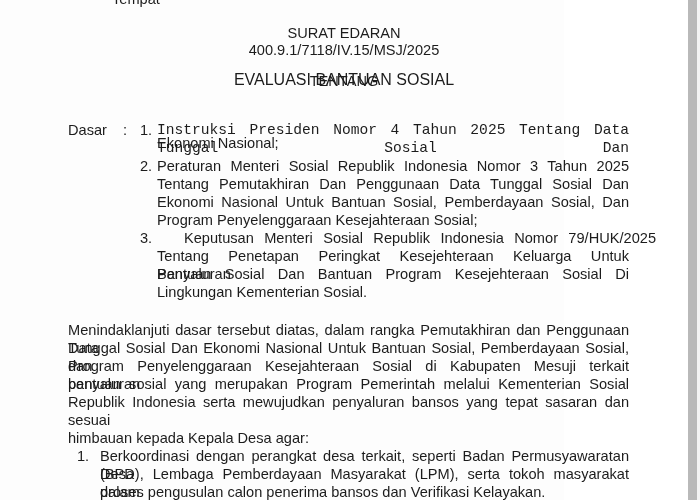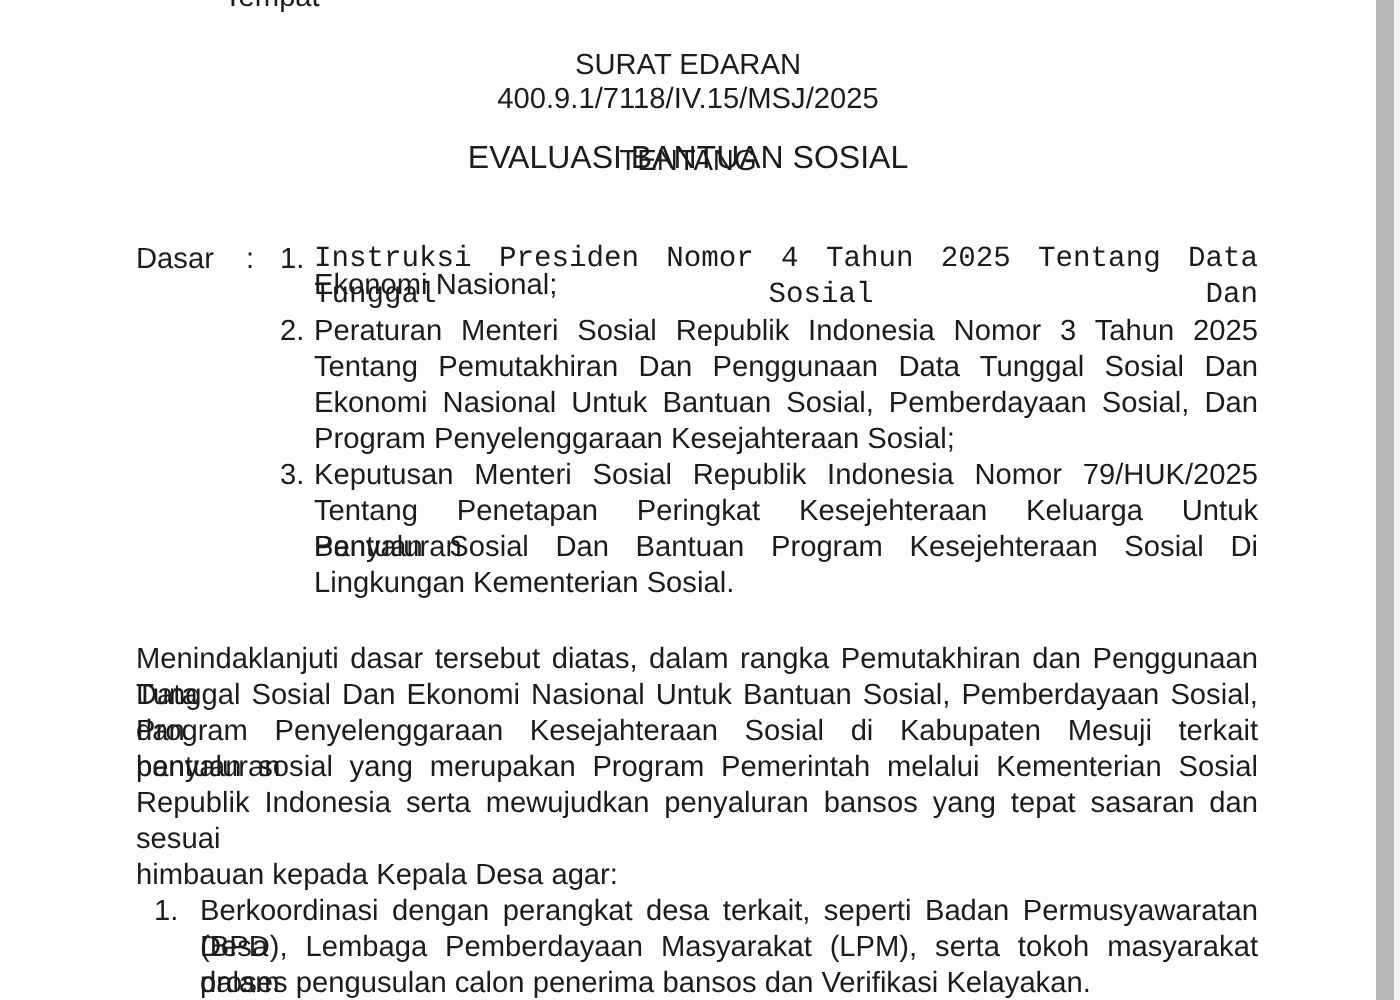--- a/index.html
+++ b/index.html
@@ -47,21 +47,21 @@
   <div class="line item just" style="top:121px;font-family:Liberation Mono, monospace;">Instruksi Presiden Nomor 4 Tahun 2025 Tentang Data Tunggal Sosial Dan</div>
   <div class="line" style="left:157px; top:134px;">Ekonomi Nasional;</div>
 
   <div class="num" style="left:140px; top:157px;">2.</div>
   <div class="line item just" style="top:157px;">Peraturan Menteri Sosial Republik Indonesia Nomor 3 Tahun 2025</div>
   <div class="line item just" style="top:175px;">Tentang Pemutakhiran Dan Penggunaan Data Tunggal Sosial Dan</div>
   <div class="line item just" style="top:193px;">Ekonomi Nasional Untuk Bantuan Sosial, Pemberdayaan Sosial, Dan</div>
   <div class="line" style="left:157px; top:211px;">Program Penyelenggaraan Kesejahteraan Sosial;</div>
 
   <div class="num" style="left:140px; top:229px;">3.</div>
-  <div class="line item just" style="top:229px;">Keputusan Menteri Sosial Republik Indonesia Nomor 79/HUK/2025</div>
+  <div class="line item just" style="top:229px;margin-left:27px;">Keputusan Menteri Sosial Republik Indonesia Nomor 79/HUK/2025</div>
   <div class="line item just" style="top:265px;">Bantuan Sosial Dan Bantuan Program Kesejehteraan Sosial Di</div>
   <div class="line item just" style="top:247px;">Tentang Penetapan Peringkat Kesejehteraan Keluarga Untuk Penyaluran</div>
   <div class="line" style="left:157px; top:283px;">Lingkungan Kementerian Sosial.</div>
 
   <div class="line para just" style="top:321px;">Menindaklanjuti dasar tersebut diatas, dalam rangka Pemutakhiran dan Penggunaan Data</div>
   <div class="line para just" style="top:339px;">Tunggal Sosial Dan Ekonomi Nasional Untuk Bantuan Sosial, Pemberdayaan Sosial, dan</div>
   <div class="line para just" style="top:357px;">Program Penyelenggaraan Kesejahteraan Sosial di Kabupaten Mesuji terkait penyaluran</div>
   <div class="line para just" style="top:375px;">bantuan sosial yang merupakan Program Pemerintah melalui Kementerian Sosial</div>
   <div class="line para just" style="top:393px;">Republik Indonesia serta mewujudkan penyaluran bansos yang tepat sasaran dan sesuai</div>
   <div class="line" style="left:68px; top:429px;">himbauan kepada Kepala Desa agar:</div>

